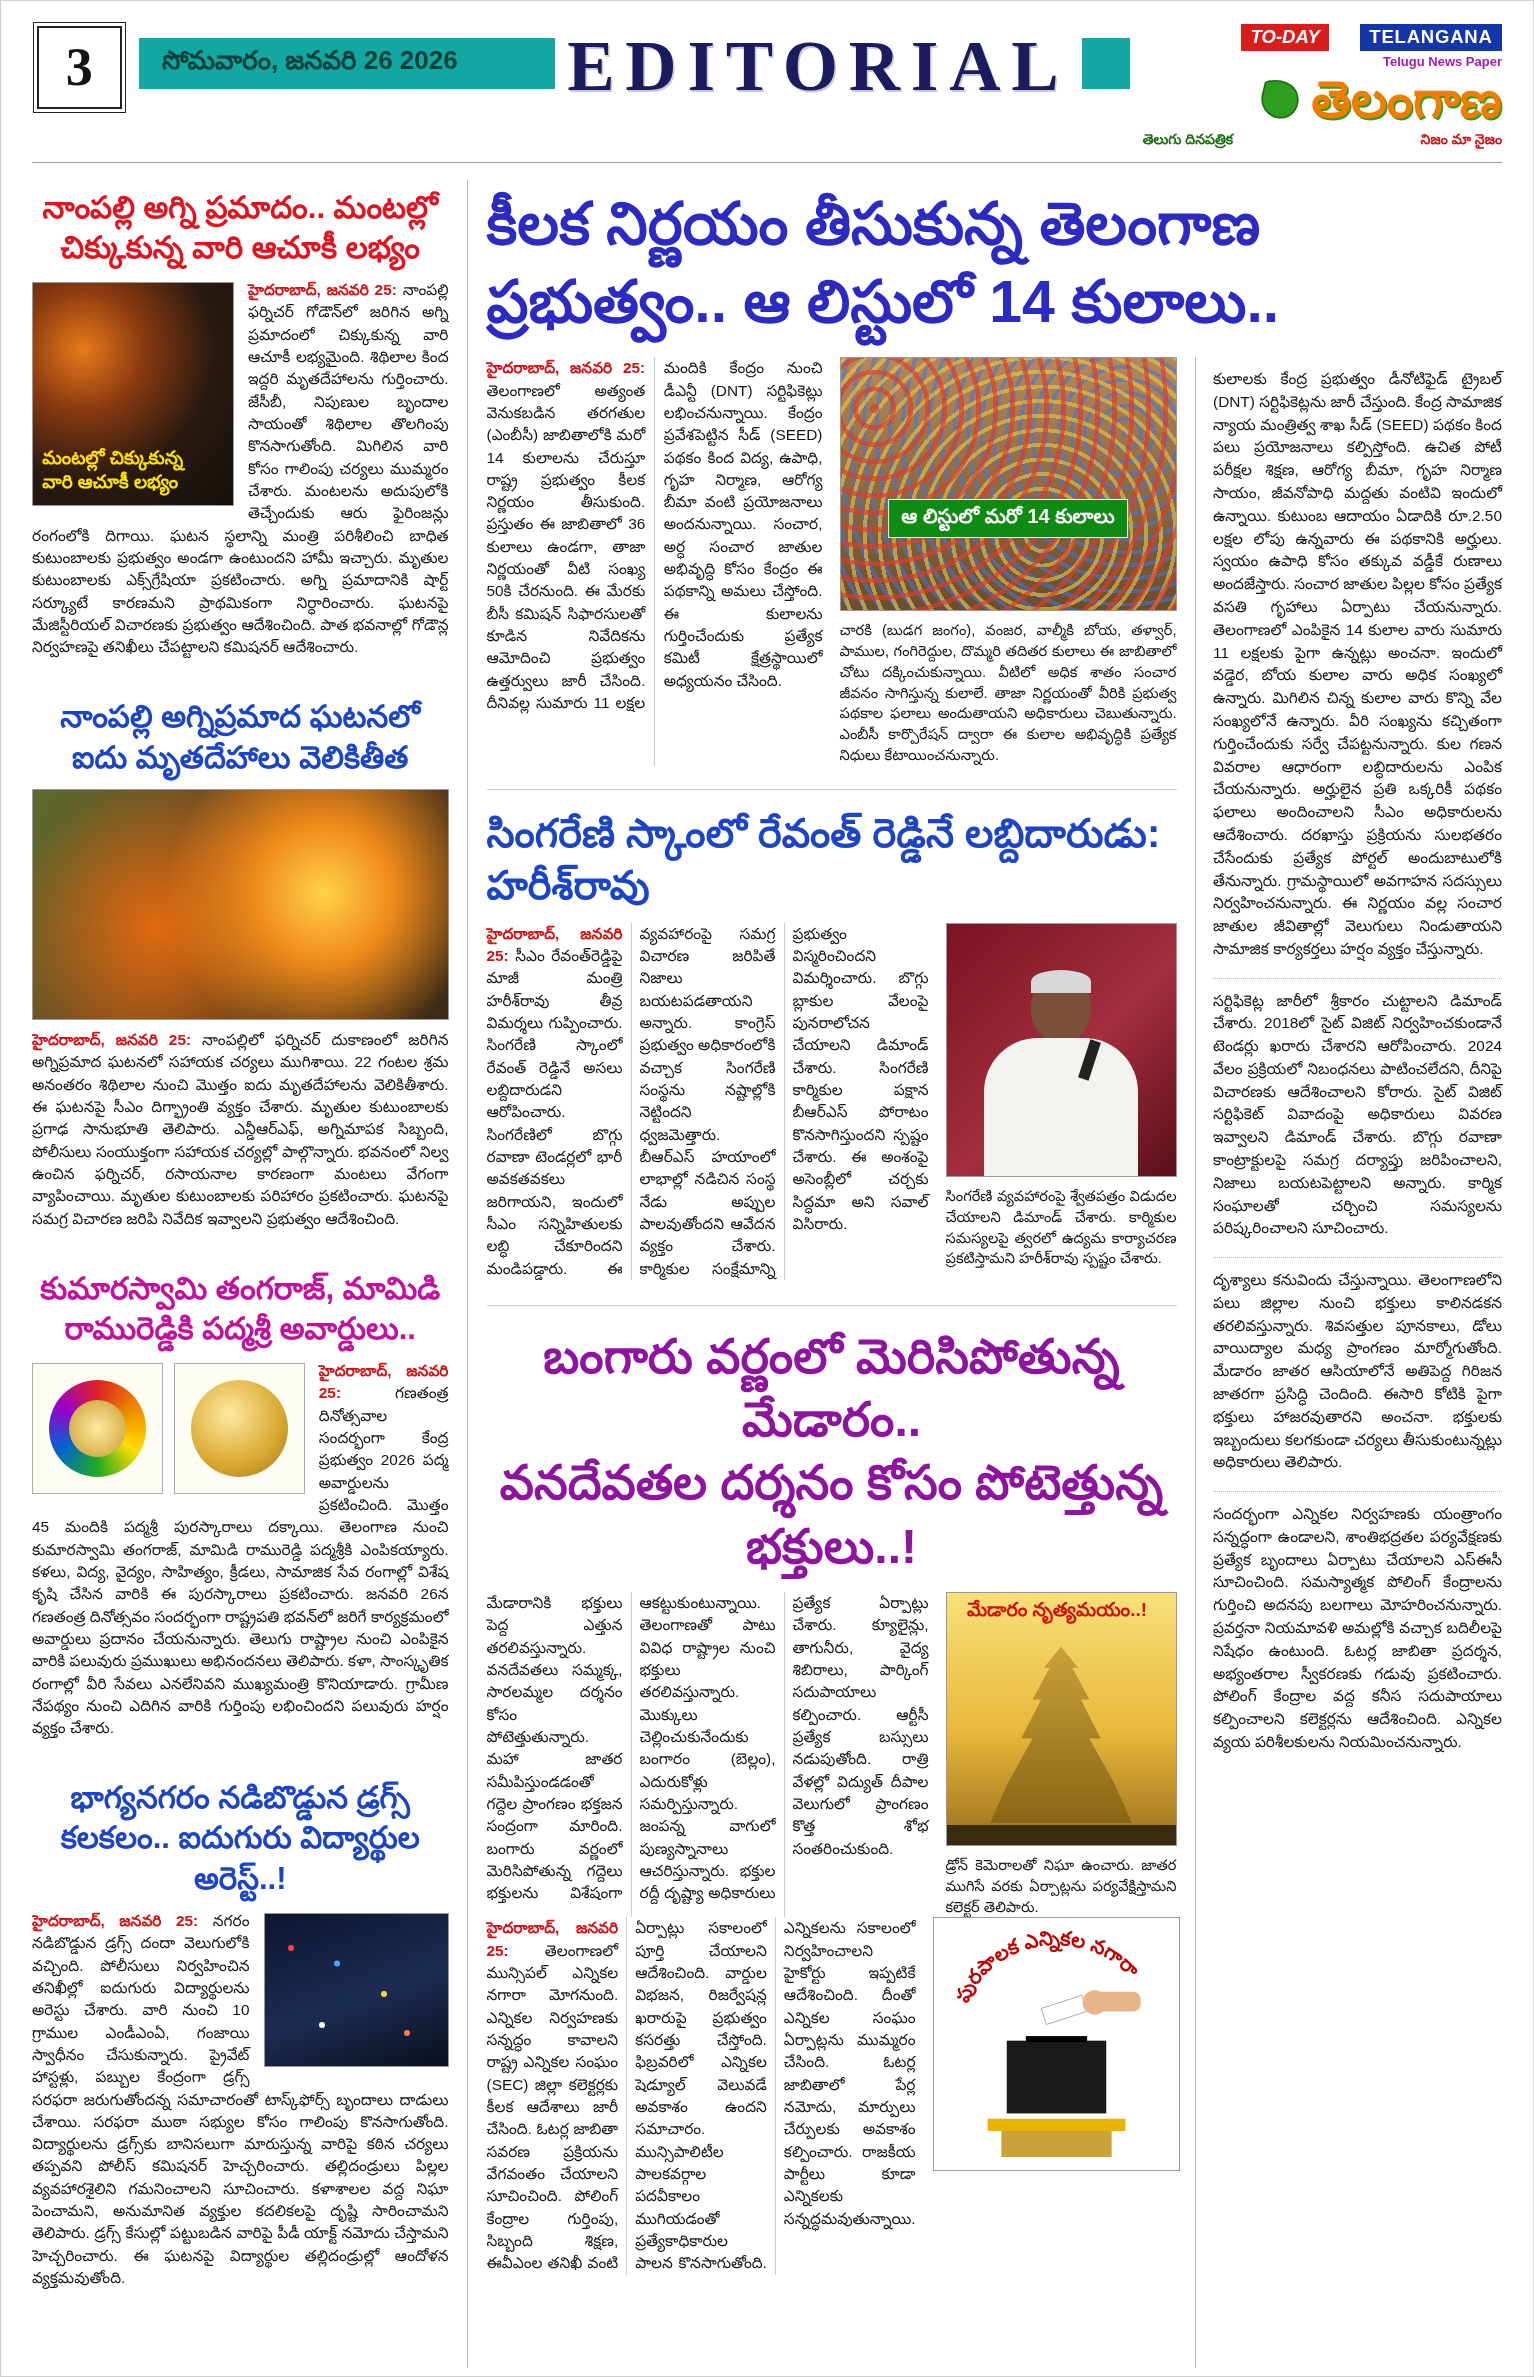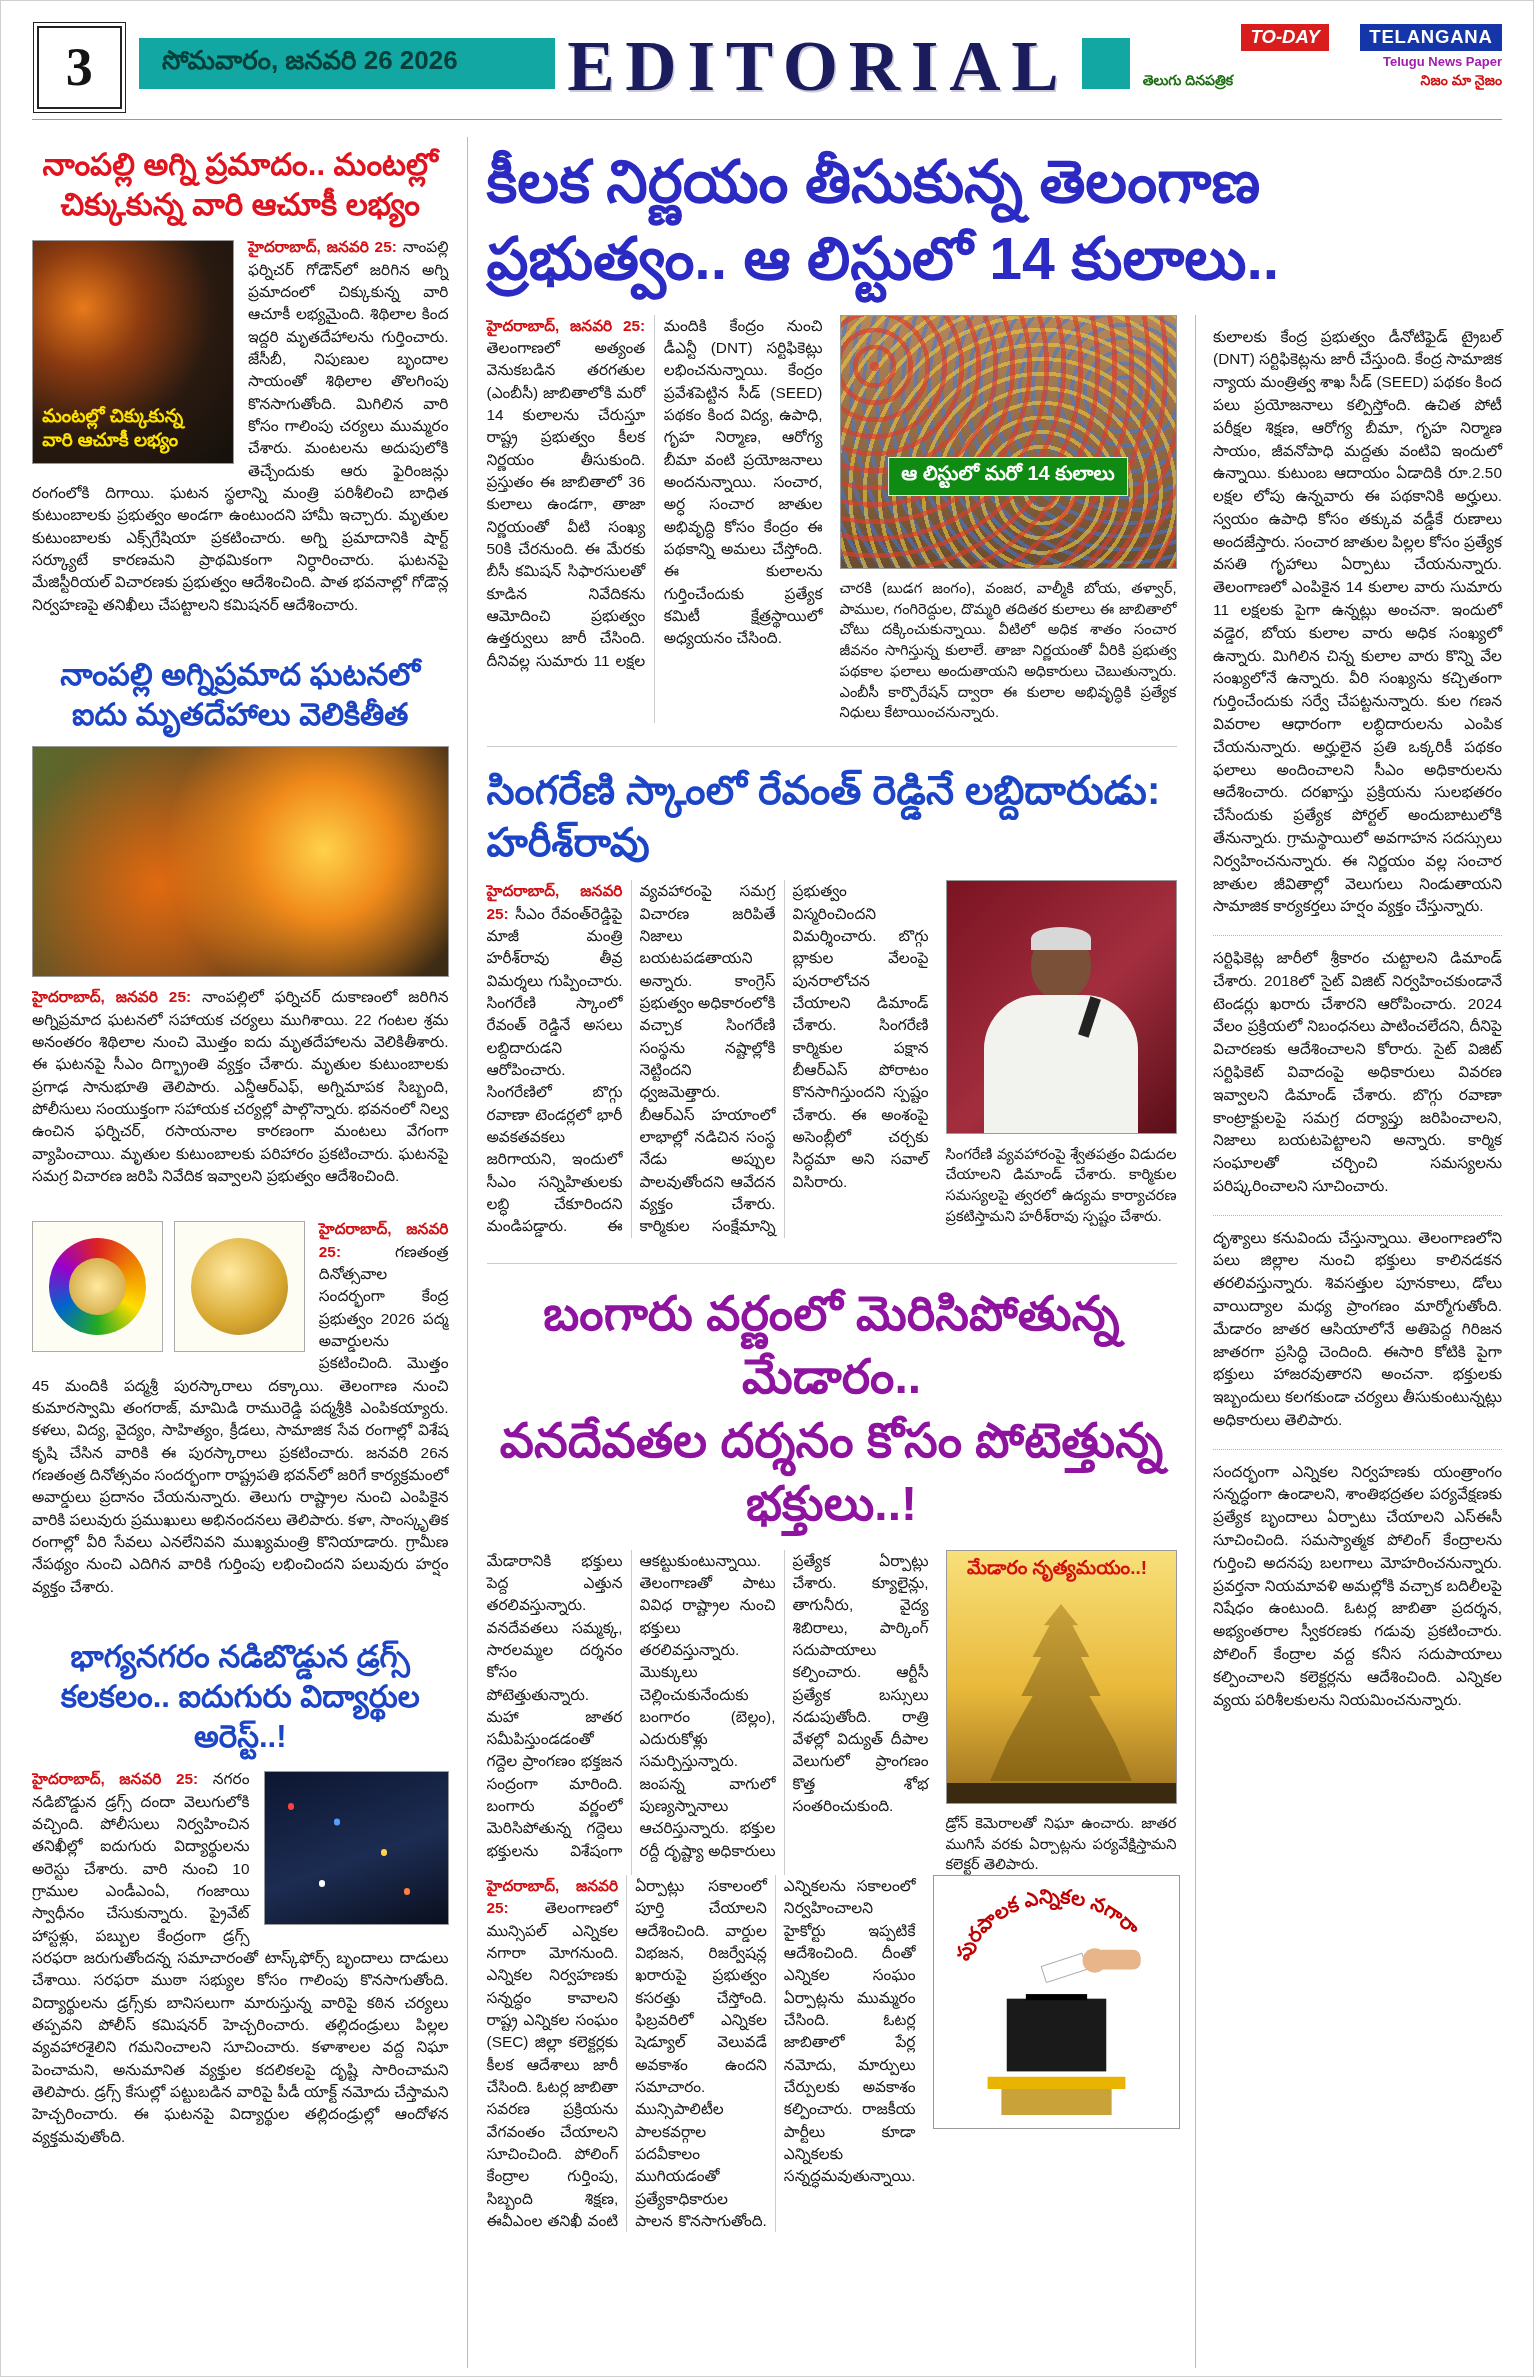--- a/index.html
+++ b/index.html
@@ -134,20 +134,26 @@
       <span class="date-text">సోమవారం, జనవరి 26 2026</span>
     </div>
     <div class="section">EDITORIAL</div>
     <div class="teal-chip"></div>
     <div class="masthead">
       <div class="mh-row1">
         <span class="mh-today">TO-DAY</span>
         <span class="mh-state">TELANGANA</span>
       </div>
       <div class="mh-tagline">Telugu News Paper</div>
+      <div class="mh-logo-row">
+        <svg class="mh-map" viewBox="0 0 60 60">
+          <path d="M12,8 C30,2 50,10 52,26 C54,40 44,54 28,52 C14,50 6,38 8,24 Z" fill="#2e9e1f" stroke="#1c6c12" stroke-width="2"></path>
+        </svg>
+        <span class="mh-logo">తెలంగాణ</span>
+      </div>
       <div class="mh-subs">
         <span class="mh-sub-left">తెలుగు దినపత్రిక</span>
         <span class="mh-sub-right">నిజం మా నైజం</span>
       </div>
     </div>
   </header>
 
   <div class="content">
 
     <aside class="sidebar">
@@ -166,20 +172,21 @@
       <article class="sb-art">
         <h2 class="sb-h blue">నాంపల్లి అగ్నిప్రమాద ఘటనలో ఐదు మృతదేహాలు వెలికితీత</h2>
         <figure class="fig fig-fire"></figure>
         <p class="body-text">
           <span class="dateline">హైదరాబాద్, జనవరి 25:</span>
           <span>నాంపల్లిలో ఫర్నిచర్ దుకాణంలో జరిగిన అగ్నిప్రమాద ఘటనలో సహాయక చర్యలు ముగిశాయి. 22 గంటల శ్రమ అనంతరం శిథిలాల నుంచి మొత్తం ఐదు మృతదేహాలను వెలికితీశారు. ఈ ఘటనపై సీఎం దిగ్భ్రాంతి వ్యక్తం చేశారు. మృతుల కుటుంబాలకు ప్రగాఢ సానుభూతి తెలిపారు. ఎన్డీఆర్ఎఫ్, అగ్నిమాపక సిబ్బంది, పోలీసులు సంయుక్తంగా సహాయక చర్యల్లో పాల్గొన్నారు. భవనంలో నిల్వ ఉంచిన ఫర్నిచర్, రసాయనాల కారణంగా మంటలు వేగంగా వ్యాపించాయి. మృతుల కుటుంబాలకు పరిహారం ప్రకటించారు. ఘటనపై సమగ్ర విచారణ జరిపి నివేదిక ఇవ్వాలని ప్రభుత్వం ఆదేశించింది.</span>
         </p>
       </article>
 
       <article class="sb-art">
+        <h2 class="sb-h magenta">కుమారస్వామి తంగరాజ్, మామిడి రామురెడ్డికి పద్మశ్రీ అవార్డులు..</h2>
         <div class="fig-awards">
           <div class="award-box">
             <div class="award-ring">
               <div class="award-core"></div>
             </div>
           </div>
           <div class="award-box">
             <div class="award-gold"></div>
           </div>
         </div>

